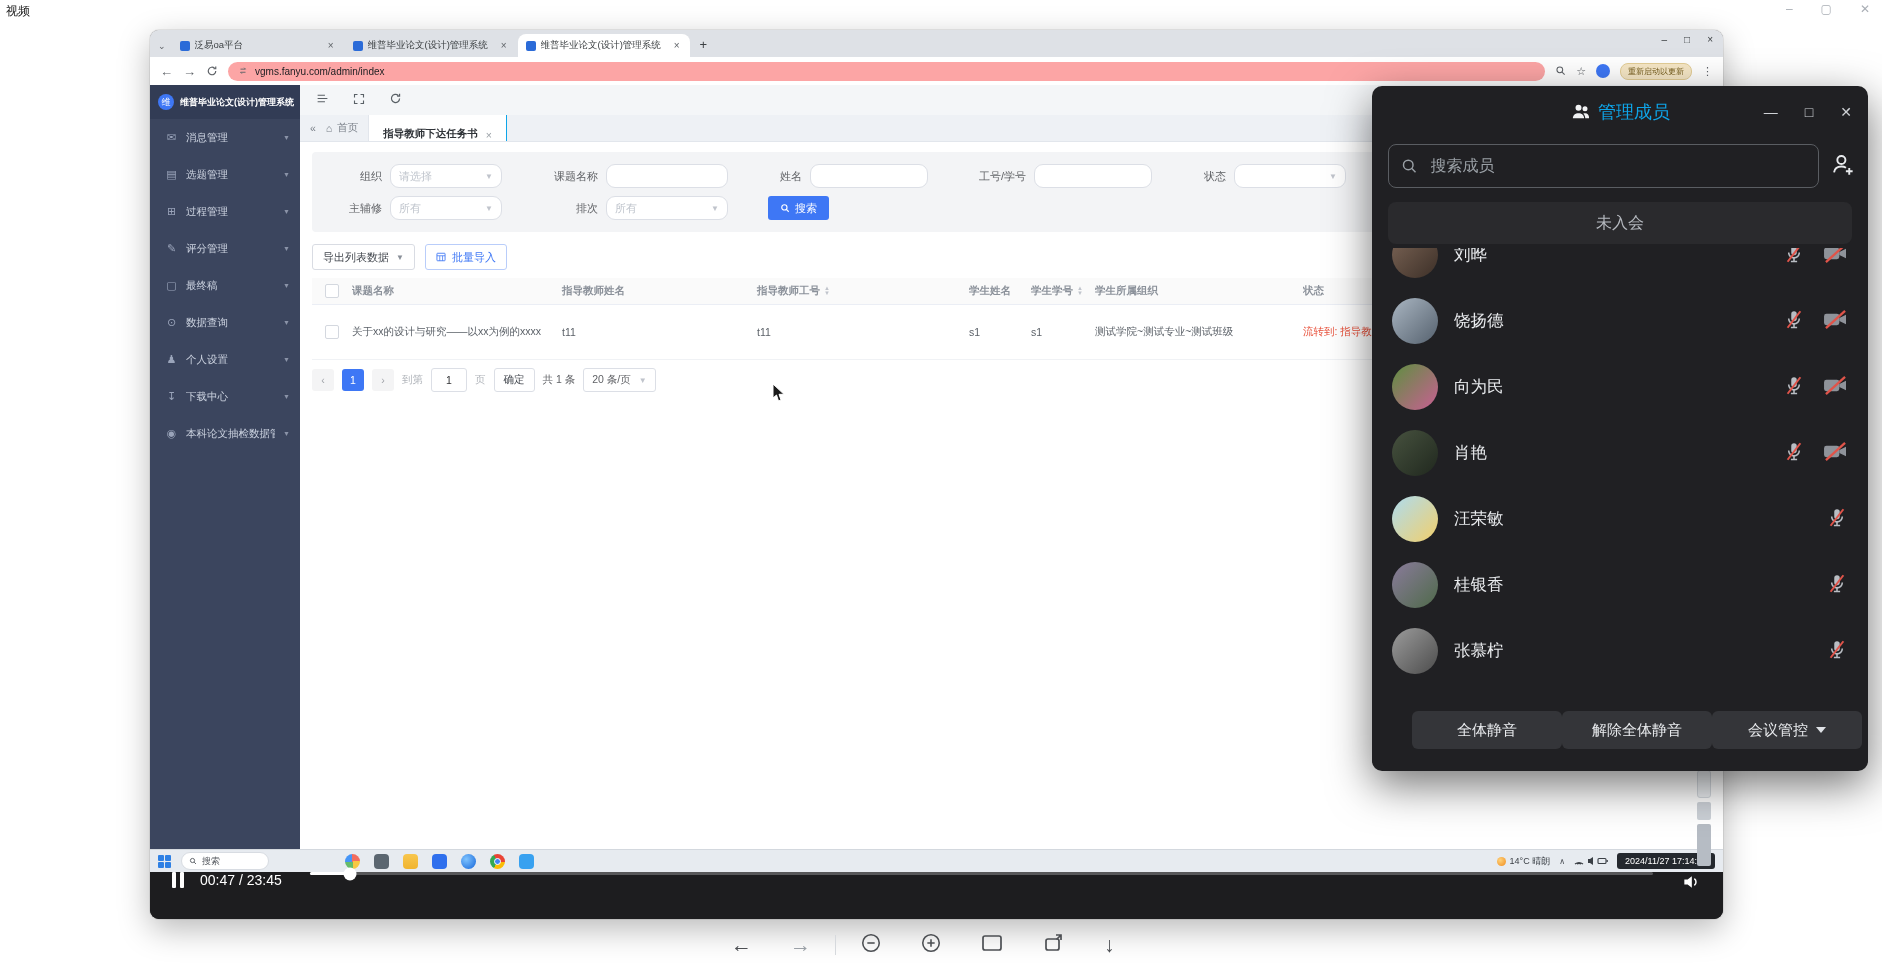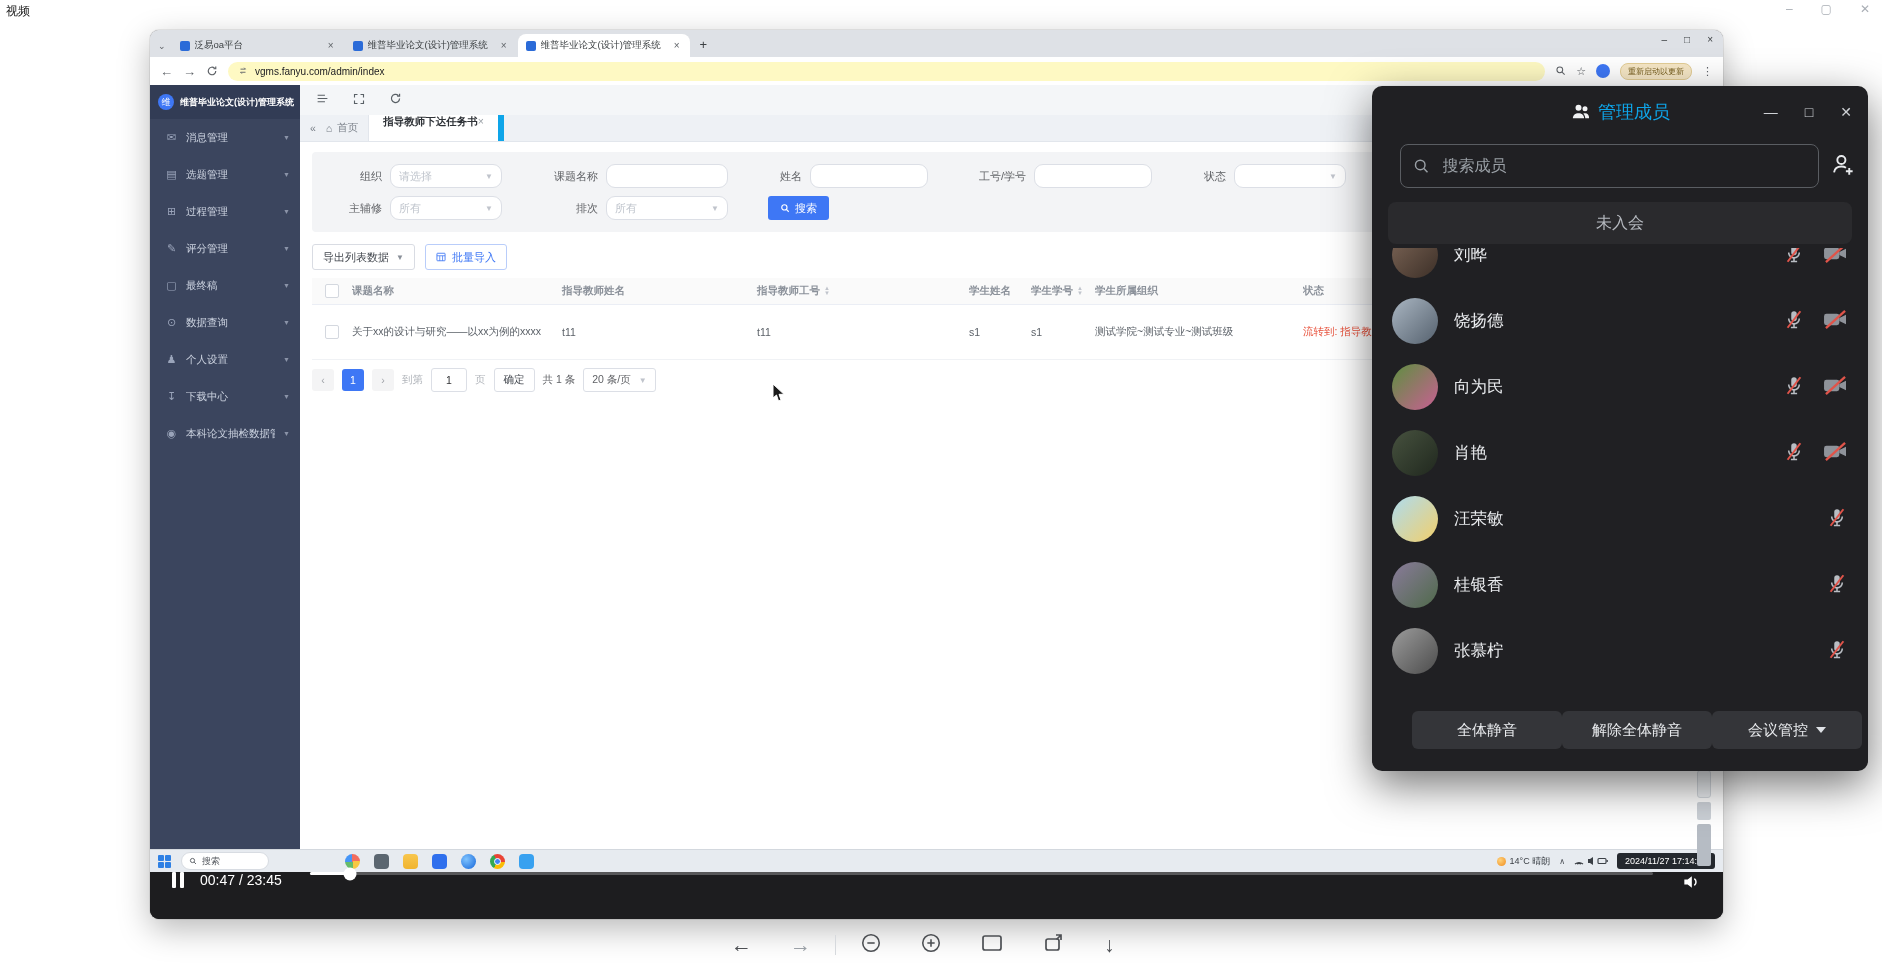--- a/index.html
+++ b/index.html
@@ -20,21 +20,21 @@
   .tab .fav{width:10px;height:10px;border-radius:2px;background:#2b6bd8;flex:none;color:#fff;font-size:7px;
     display:flex;align-items:center;justify-content:center}
   .tab .t{flex:1;overflow:hidden;white-space:nowrap;text-overflow:ellipsis}
   .tab .x{color:#5f6368;font-size:10px;padding:0 2px}
   .newtab{color:#3c4043;font-size:13px;margin:0 0 5px 10px}
   .win-controls{position:absolute;right:10px;top:5px;display:flex;gap:17px;color:#3c4043;font-size:10px;line-height:10px}
   
   .btoolbar{height:28px;background:#fff;display:flex;align-items:center;padding:0 10px;gap:10px;border-bottom:1px solid #e8eaed}
   .nav-ic{color:#5f6368;font-size:13px;line-height:13px}
   .nav-ic svg{display:block}
-  .url-pill{flex:1;height:19px;background:#fef9c3;border-radius:10px;display:flex;align-items:center;gap:7px;
+  .url-pill{flex:1;height:19px;background:#fca5a5;border-radius:10px;display:flex;align-items:center;gap:7px;
     padding:0 10px;font-size:10px;color:#202124;min-width:0}
   .tb-right{display:flex;align-items:center;gap:10px}
   .chrome-avatar{width:14px;height:14px;border-radius:50%;background:#3e77f5;color:#fff;font-size:8px;
     display:flex;align-items:center;justify-content:center}
   .update-chip{height:15px;border-radius:8px;background:#f6e7c6;border:1px solid #e3cd96;color:#6f5716;
     font-size:8px;display:flex;align-items:center;padding:0 7px;white-space:nowrap}
   .kebab{color:#5f6368;font-size:11px}
   .star{color:#5f6368;font-size:11px}
   
   .app{position:absolute;top:55px;bottom:22px;left:0;right:0;display:flex}
@@ -48,22 +48,22 @@
   .sb-item .lbl{flex:1;white-space:nowrap;overflow:hidden}
   .sb-item .caret{font-size:7px;color:#8a93a8}
   .main{flex:1;background:#fff;position:relative;overflow:hidden;min-width:0}
   .main-topbar{height:30px;background:#f4f6f8;display:flex;align-items:center;padding:0 16px;gap:24px;color:#596066}
   .mt-right{margin-left:auto;display:flex;align-items:center;gap:16px}
   .back-btn{height:20px;padding:0 10px;background:#e8f0fe;border:1px solid #bcd4fb;color:#3e77f5;border-radius:3px;
     font-size:10.5px;display:flex;align-items:center;gap:4px}
   .page-tabs{height:26px;background:#eef1f5;display:flex;align-items:center;padding:0 0 0 10px;gap:10px;
     border-bottom:1px solid #e2e6ec;font-size:10.5px;color:#7a8089}
   .pt-home{display:flex;gap:5px;align-items:center}
-  .pt-active{height:26px;background:#fff;display:flex;align-items:flex-start;gap:0;padding:0 14px;font-size:10.5px;
-    color:#2f3338;font-weight:bold;border-left:1px solid #e2e6ec;border-right:6px solid #0ea5e9}
+  .pt-active{height:26px;background:#fff;display:flex;align-items:flex-end;gap:8px;padding:0 14px;font-size:10.5px;
+    color:#2f3338;font-weight:bold;border-left:1px solid #e2e6ec;border-right:1px solid #0ea5e9}
   .pt-active .x{color:#9aa0a6;font-weight:normal}
   .filter-card{margin:10px 12px 0 12px;background:#f3f4f6;border-radius:4px;padding:8px 0}
   .f-row{display:flex;align-items:center;height:32px}
   .f-label{font-size:11px;color:#606266;text-align:right;margin-right:8px}
   .control{height:24px;background:#fff;border:1px solid #dcdfe6;border-radius:9px;font-size:11px;color:#bfc4cc;
     display:flex;align-items:center;padding:0 8px;box-sizing:border-box}
   .control.select{justify-content:space-between}
   .control .ph{color:#bfc4cc}
   .control .sel-caret{color:#c0c4cc;font-size:8px}
   .control input{border:none;outline:none;width:100%;font-size:11px;background:transparent;color:#303133}
@@ -124,21 +124,21 @@
   .pb-time{color:#fff;font-size:14px;white-space:nowrap}
   .pb-track{flex:1;height:3px;background:rgba(255,255,255,.26);border-radius:2px;position:relative;margin:0 12px}
   .pb-played{height:3px;background:#fff;border-radius:2px;width:3%}
   .pb-dot{position:absolute;top:50%;transform:translate(-50%,-50%);left:3%;width:13px;height:13px;background:#fff;border-radius:50%}
   
   .meeting-panel{position:absolute;left:1372px;top:86px;width:496px;height:685px;background:#202023;border-radius:10px;
     box-shadow:0 14px 44px rgba(0,0,0,.55);z-index:40;color:#e8eaed;overflow:hidden}
   .mp-titlebar{height:48px;display:flex;align-items:center;justify-content:center;position:relative;margin-top:2px}
   .mp-title{display:flex;gap:6px;font-size:18px;color:#0ea5e9;align-items:center}
   .mp-controls{position:absolute;right:16px;top:0;height:100%;display:flex;align-items:center;gap:27px;color:#cfd2d6;font-size:14px}
-  .mp-search-row{display:flex;align-items:center;padding:8px 12px 0 28px;gap:10px}
+  .mp-search-row{display:flex;align-items:center;padding:8px 12px 0 16px;gap:10px}
   .mp-search{flex:1;height:42px;border:1.5px solid #5a5d62;border-radius:8px;display:flex;align-items:center;gap:11px;
     padding:0 12px;background:#202023}
   .mp-search input{background:transparent;border:none;outline:none;color:#e8eaed;font-size:16px;width:100%}
   .mp-search input::placeholder{color:#9aa0a6}
   .mp-tabs{margin:14px 16px 0;background:#2a2a2d;border-radius:8px;display:flex;height:42px}
   .mp-tab{flex:1;display:flex;align-items:center;justify-content:center;font-size:16px;color:#b6bac0;border-radius:8px}
   .mp-tab.active{background:#404144;color:#fff}
   .mp-list{height:458px;overflow:hidden;margin-top:4px}
   .mp-list-inner{transform:translateY(-26px)}
   .mp-member{height:66px;display:flex;align-items:center;padding:0 20px;gap:16px}

